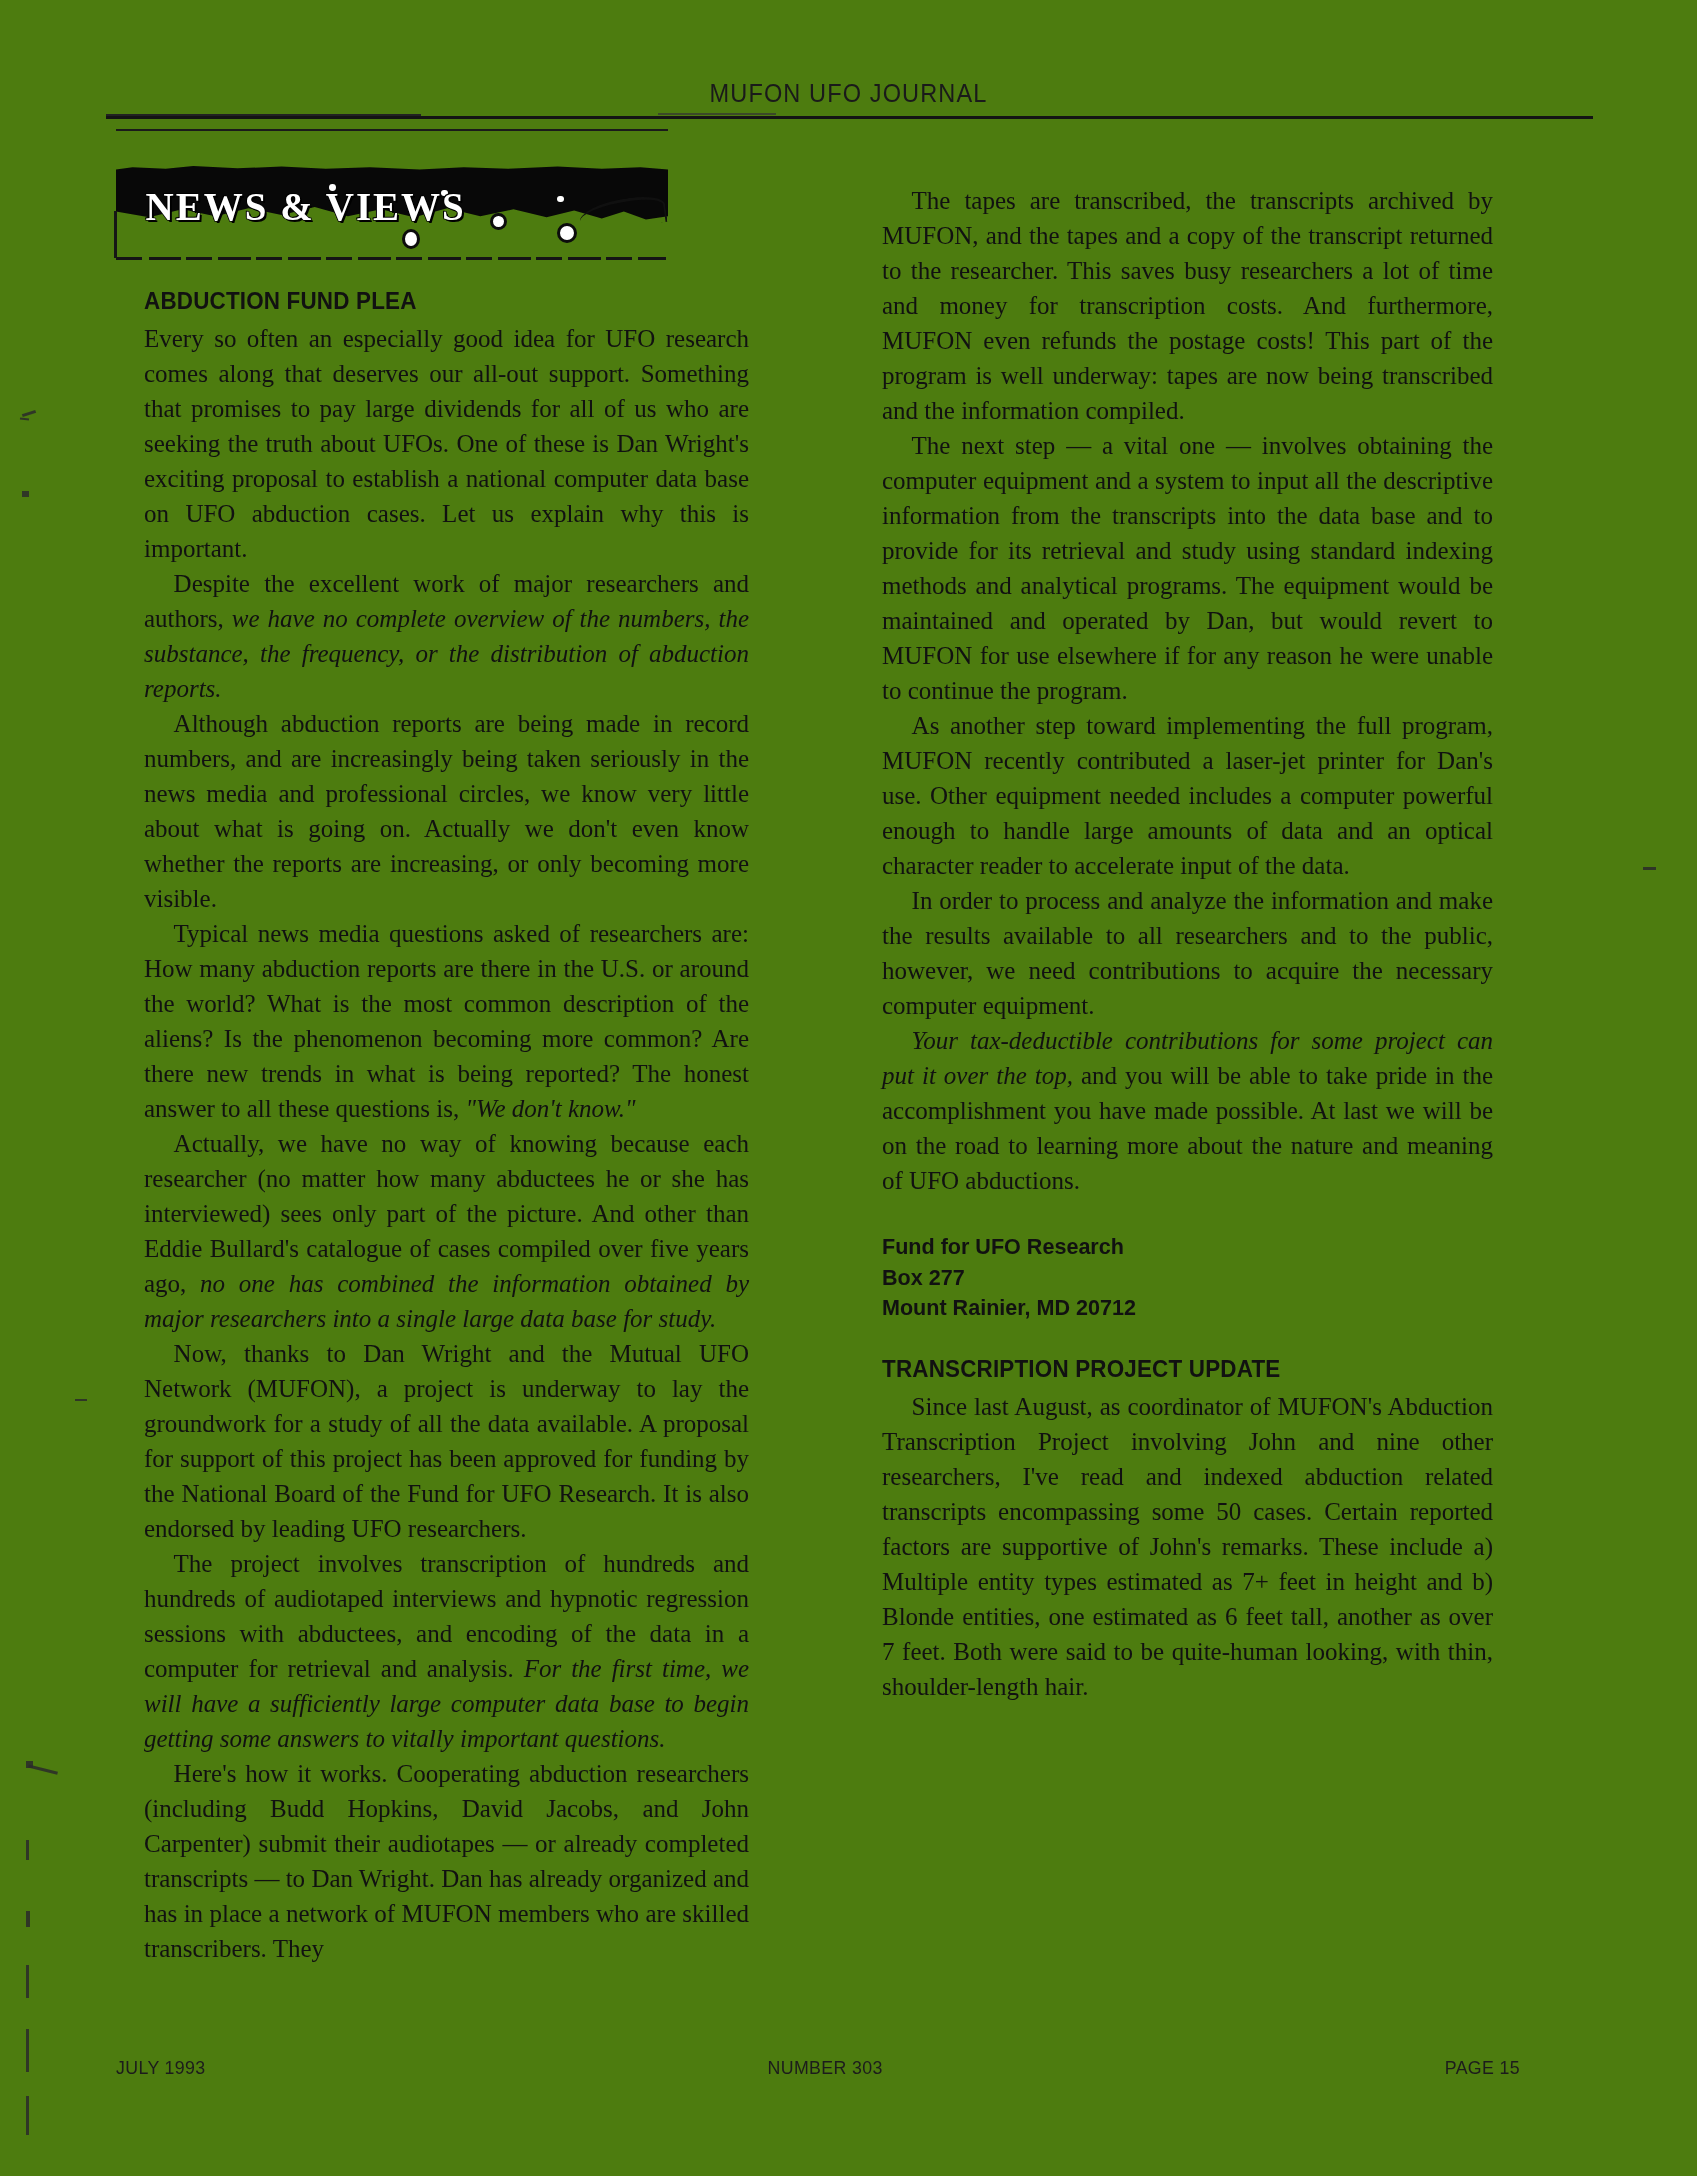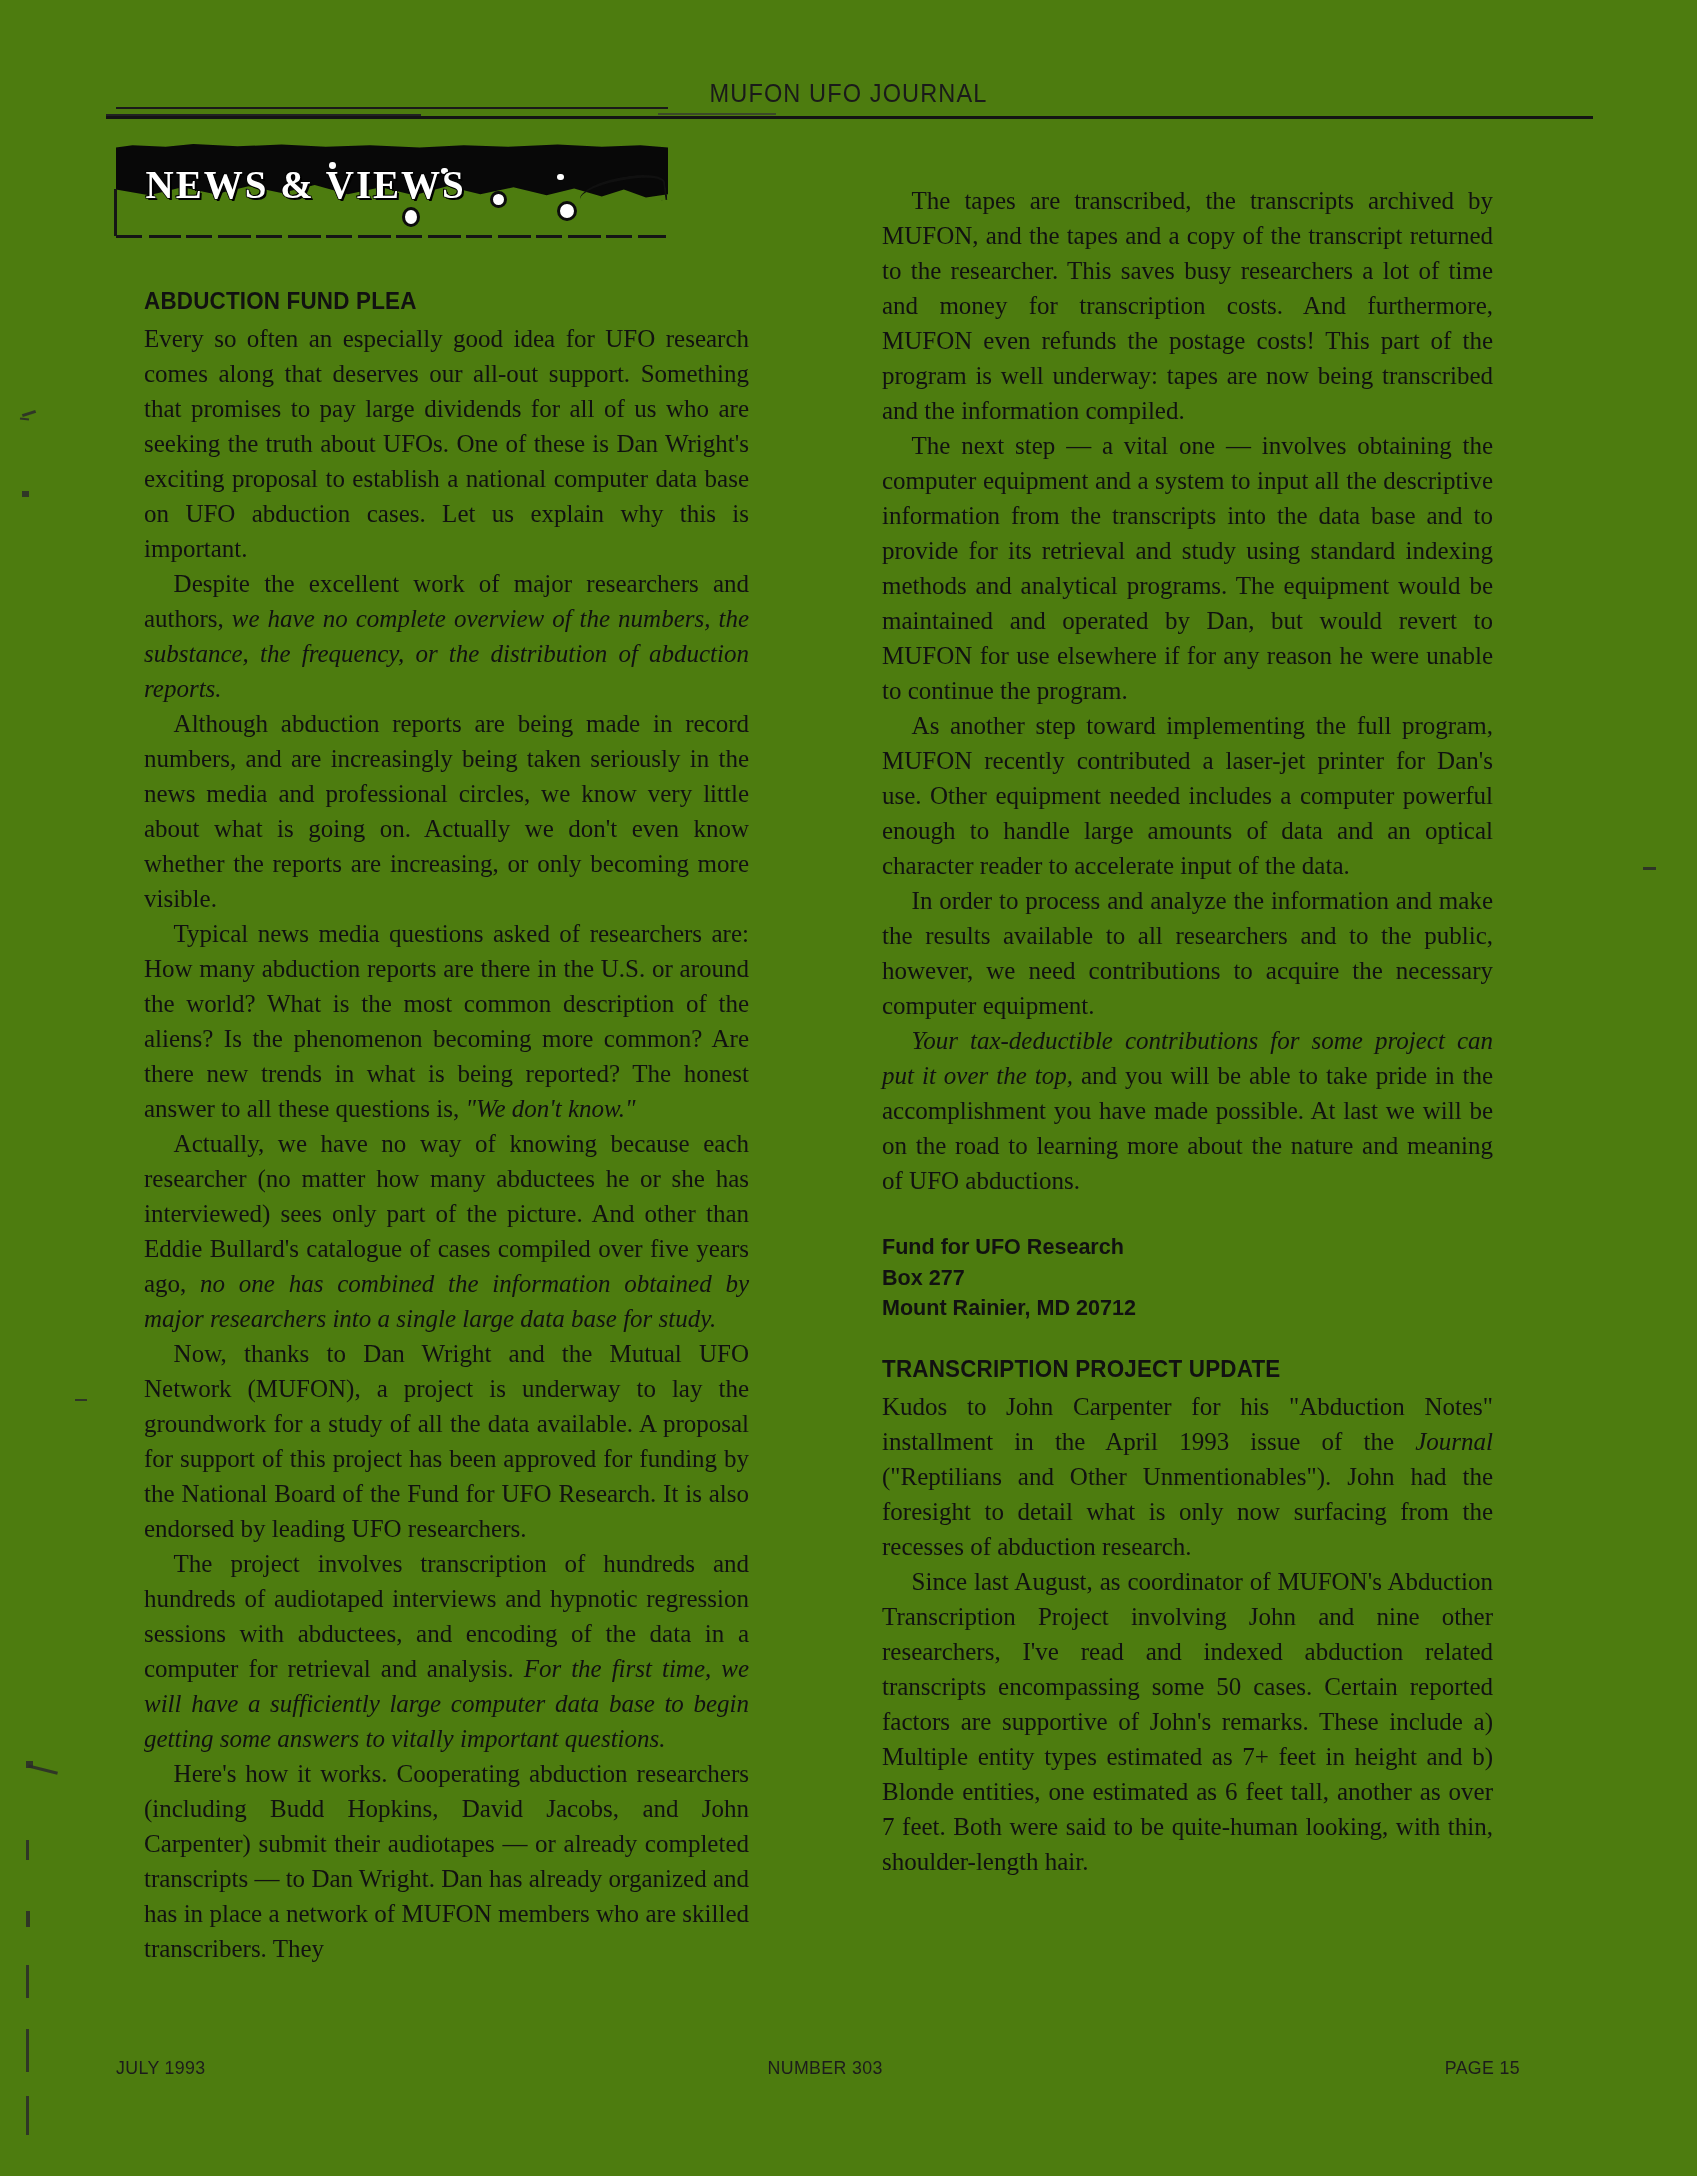--- a/index.html
+++ b/index.html
@@ -60,21 +60,21 @@
     left: 552px;
     width: 118px;
     height: 2px;
     background: #333;
     opacity: .7;
   }
 
   
   .masthead {
     position: absolute;
-    top: 144px;
+    top: 166px;
     left: 116px;
     width: 552px;
     height: 97px;
   }
   .masthead-band {
     position: absolute;
     top: 0;
     left: 0;
     width: 552px;
     height: 57px;
@@ -288,21 +288,20 @@
 
     <div class="addr">
       <div>Fund for UFO Research</div>
       <div>Box 277</div>
       <div>Mount Rainier, MD 20712</div>
     </div>
 
     <div class="gap"></div>
 
     <div class="sec-head">TRANSCRIPTION PROJECT UPDATE</div>
-    <p class="noindent">Kudos to John Carpenter for his "Abduction Notes" installment in the April 1993 issue of the <i>Journal</i> ("Reptilians and Other Unmentionables"). John had the foresight to detail what is only now surfacing from the recesses of abduction research.</p>
     <p>Since last August, as coordinator of MUFON's Abduction Transcription Project involving John and nine other researchers, I've read and indexed abduction related transcripts encompassing some 50 cases. Certain reported factors are supportive of John's remarks. These include a) Multiple entity types estimated as 7+ feet in height and b) Blonde entities, one estimated as 6 feet tall, another as over 7 feet. Both were said to be quite-human looking, with thin, shoulder-length hair.</p>
   </div>
 
   <div class="footer">
     <span>JULY 1993</span>
     <span>NUMBER 303</span>
     <span>PAGE 15</span>
   </div>
 
   <div class="artifact art-1"></div>

